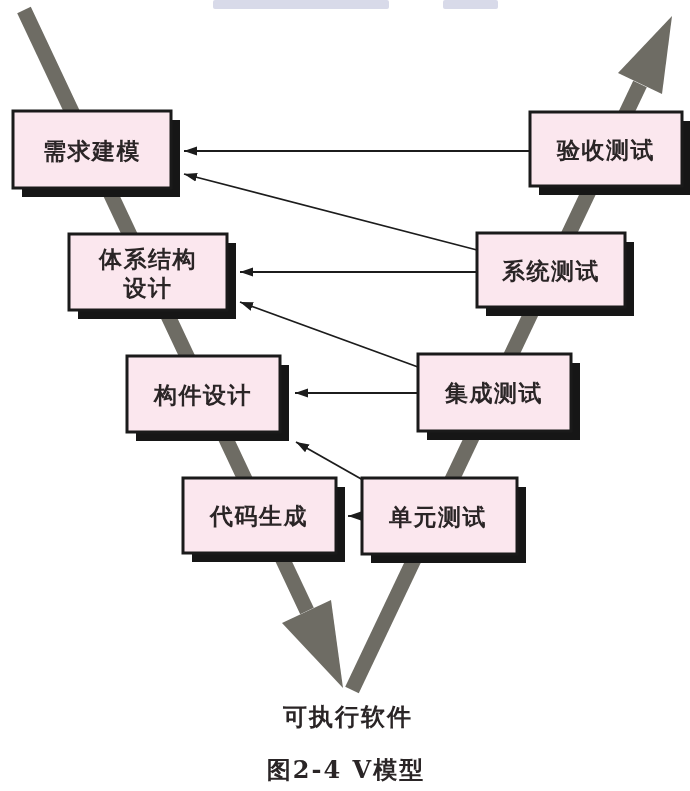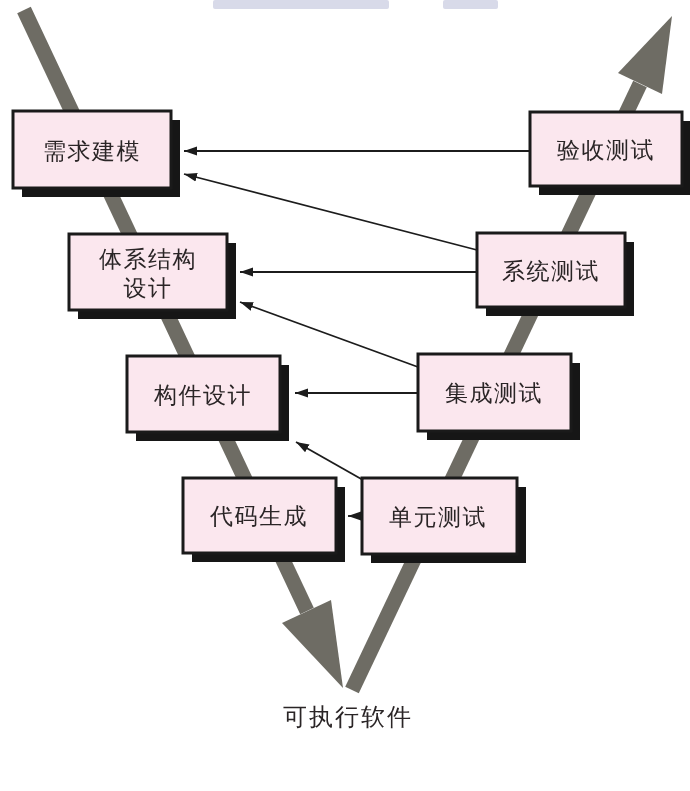--- a/index.html
+++ b/index.html
@@ -11,21 +11,21 @@
     --artifact-bar:#d8dae9;
     --text:#2a2526;
     --background:#ffffff;
   }
   html,body{margin:0;padding:0;}
   body{
     width:690px;height:791px;position:relative;overflow:hidden;
     background:var(--background);
     font-family:"DejaVu Serif","Liberation Serif",serif;
   }
-  .stage{position:absolute;inset:0;}
+  .stage{position:absolute;inset:0;font-weight:bold;}
   svg{display:block;}
   .node-label{
     fill:var(--text);
     font-family:"DejaVu Serif","Liberation Serif",serif;
     font-size:23px;
     letter-spacing:1.5px;
   }
   .caption-text{
     position:absolute;width:100%;text-align:center;
     color:var(--text);font-size:24px;letter-spacing:2px;
@@ -112,13 +112,14 @@
     <line x1="477" y1="272" x2="240" y2="272" marker-end="url(#ah)"></line>
     <line x1="418" y1="367" x2="240" y2="302" marker-end="url(#ah)"></line>
     <line x1="418" y1="393" x2="295" y2="393" marker-end="url(#ah)"></line>
     <line x1="363" y1="480" x2="296" y2="442" marker-end="url(#ah)"></line>
     <line x1="362" y1="516" x2="348" y2="516" marker-end="url(#ah)"></line>
   </g>
 </svg>
 
 <div id="exe-label" class="caption-text">可执行软件</div>
 
+<div id="fig-caption" class="caption-text">图2-4  V模型</div>
 </div>
 
 </body></html>

